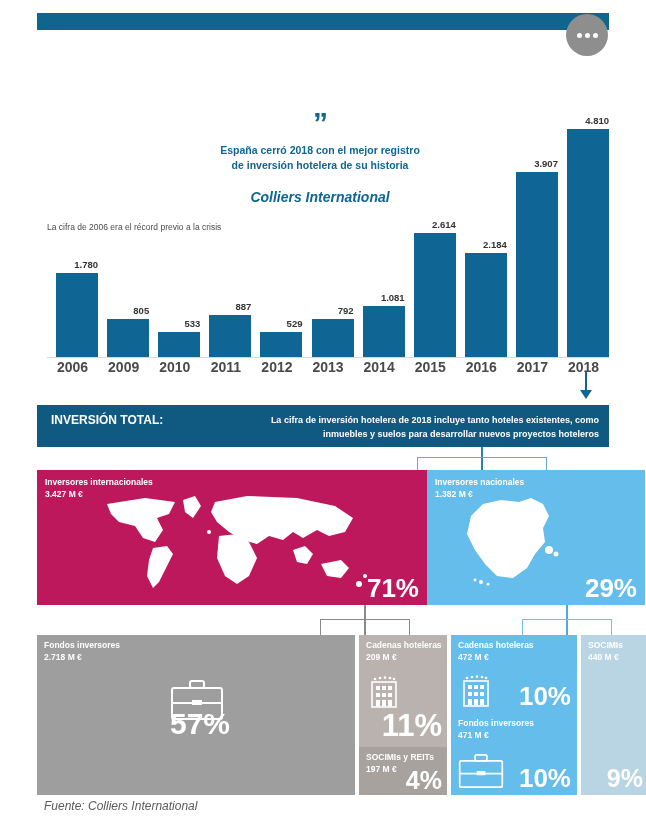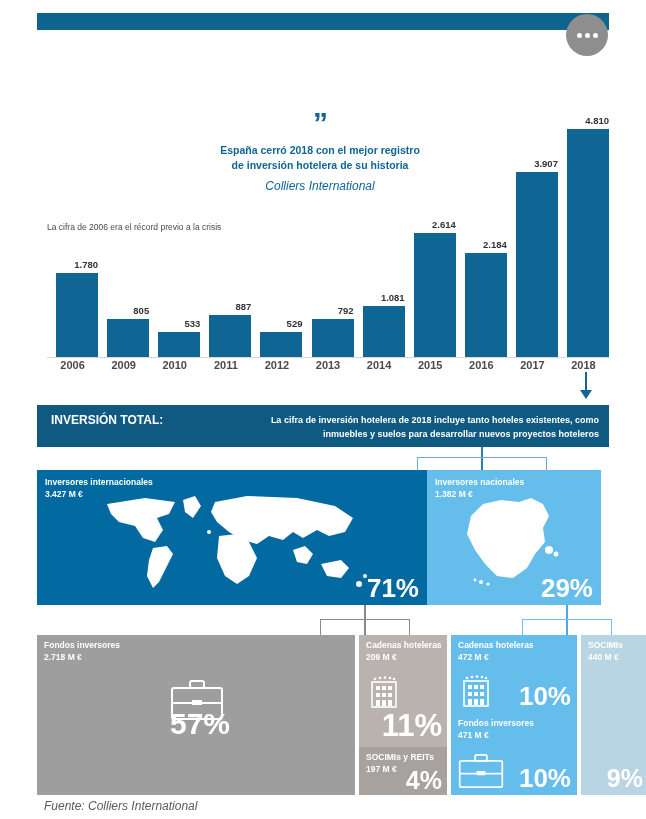--- a/index.html
+++ b/index.html
@@ -24,33 +24,33 @@
   }
   .subtitle{
     position:absolute;left:0;top:64px;width:646px;text-align:center;
     font-size:11.5px;font-weight:bold;color:#3f3f3f;
   }
 
   
   .quote-wrap{position:absolute;left:180px;top:112px;width:280px;text-align:center;}
   .quote-mark{font-size:30px;line-height:22px;font-weight:bold;color:#0f6593;letter-spacing:-1px;}
   .quote-text{margin-top:9px;font-size:10.5px;font-weight:bold;color:#0f6593;line-height:15px;}
-  .quote-src{margin-top:6px;font-size:12px;font-style:italic;font-weight:normal;color:#0f6593;}
+  .quote-src{margin-top:16px;font-size:14px;font-style:italic;font-weight:bold;color:#0f6593;}
 
   .note{position:absolute;left:47px;top:222px;font-size:8.5px;color:#4a4a4a;}
 
   
   .chart{position:absolute;left:47px;top:100px;width:562px;height:258px;}
   .axis{position:absolute;left:0;bottom:0;width:562px;height:1px;background:#d8d8d8;}
   .bars{position:absolute;left:0;bottom:1px;width:562px;height:243px;display:flex;align-items:flex-end;}
   .col{flex:1;display:flex;flex-direction:column;align-items:flex-end;justify-content:flex-end;height:100%;}
   .bar{width:42px;background:#0f6593;}
   .bval{font-size:9.5px;font-weight:bold;color:#333333;margin-bottom:3px;}
   .xlabels{position:absolute;left:0;top:359px;width:562px;display:flex;}
-  .xlabels div{flex:1;text-align:center;font-size:11px;font-weight:bold;color:#4a4a4a;}
+  .xlabels div{flex:1;text-align:center;font-size:14px;font-weight:bold;color:#4a4a4a;}
 
   
   .arrow{position:absolute;left:585px;top:372px;width:2px;height:22px;background:#0f6593;}
   .arrow:after{content:"";position:absolute;left:-5px;top:18px;width:0;height:0;
     border-left:6px solid transparent;border-right:6px solid transparent;border-top:9px solid #0f6593;}
 
   
   .band{position:absolute;left:37px;top:405px;width:572px;height:42px;background:#105a82;}
   .band-left{position:absolute;left:14px;top:7px;color:#ffffff;font-size:12px;font-weight:bold;line-height:16px;}
   .band-right{position:absolute;right:10px;top:8px;width:330px;text-align:right;color:#ffffff;
@@ -59,22 +59,22 @@
   
   .conn{position:absolute;}
   .conn .stem{position:absolute;background:#2a7fb5;}
   .conn .bracket{position:absolute;border:1px solid #6aa9cf;border-bottom:none;}
 
   
   .tier1{position:absolute;left:37px;top:470px;width:572px;height:135px;}
   .blk{position:absolute;top:0;height:135px;overflow:hidden;}
   .blk .lbl{position:absolute;left:8px;top:6px;color:#ffffff;font-size:8.5px;font-weight:bold;line-height:12px;}
   .blk .pct{position:absolute;right:8px;bottom:2px;color:#ffffff;font-size:26px;font-weight:bold;line-height:30px;}
-  .intl{left:0;width:390px;background:#0369a1;}
-  .natl{left:390px;width:174px;background:#64bdeb;}
+  .intl{left:0;width:390px;background:#be185d;}
+  .natl{left:390px;width:218px;background:#64bdeb;}
   .mapworld{position:absolute;left:60px;top:22px;width:280px;height:105px;}
   .mapspain{position:absolute;left:30px;top:22px;width:110px;height:105px;}
 
   
   .tier2{position:absolute;left:37px;top:635px;width:572px;height:160px;}
   .t2{position:absolute;top:0;overflow:hidden;}
   .t2 .lbl{position:absolute;left:7px;top:5px;color:#ffffff;font-size:8.5px;font-weight:bold;line-height:11.5px;}
   .t2 .pct{position:absolute;color:#ffffff;font-weight:bold;line-height:1;}
 
   .b-fondos{left:0;width:318px;height:160px;background:#9e9e9e;}

